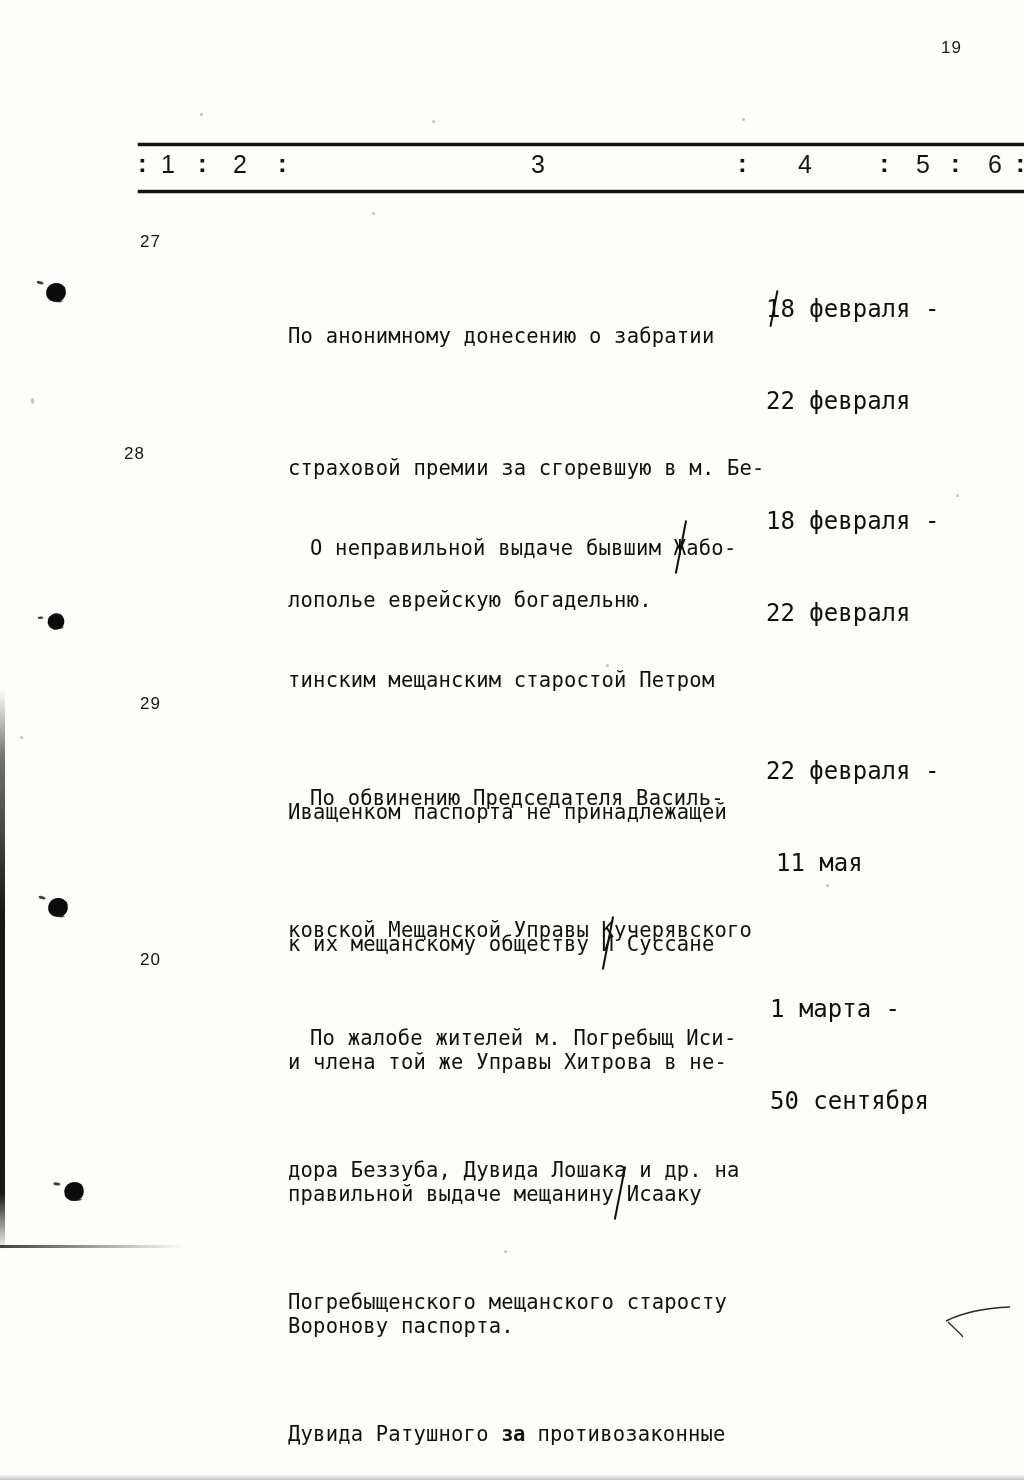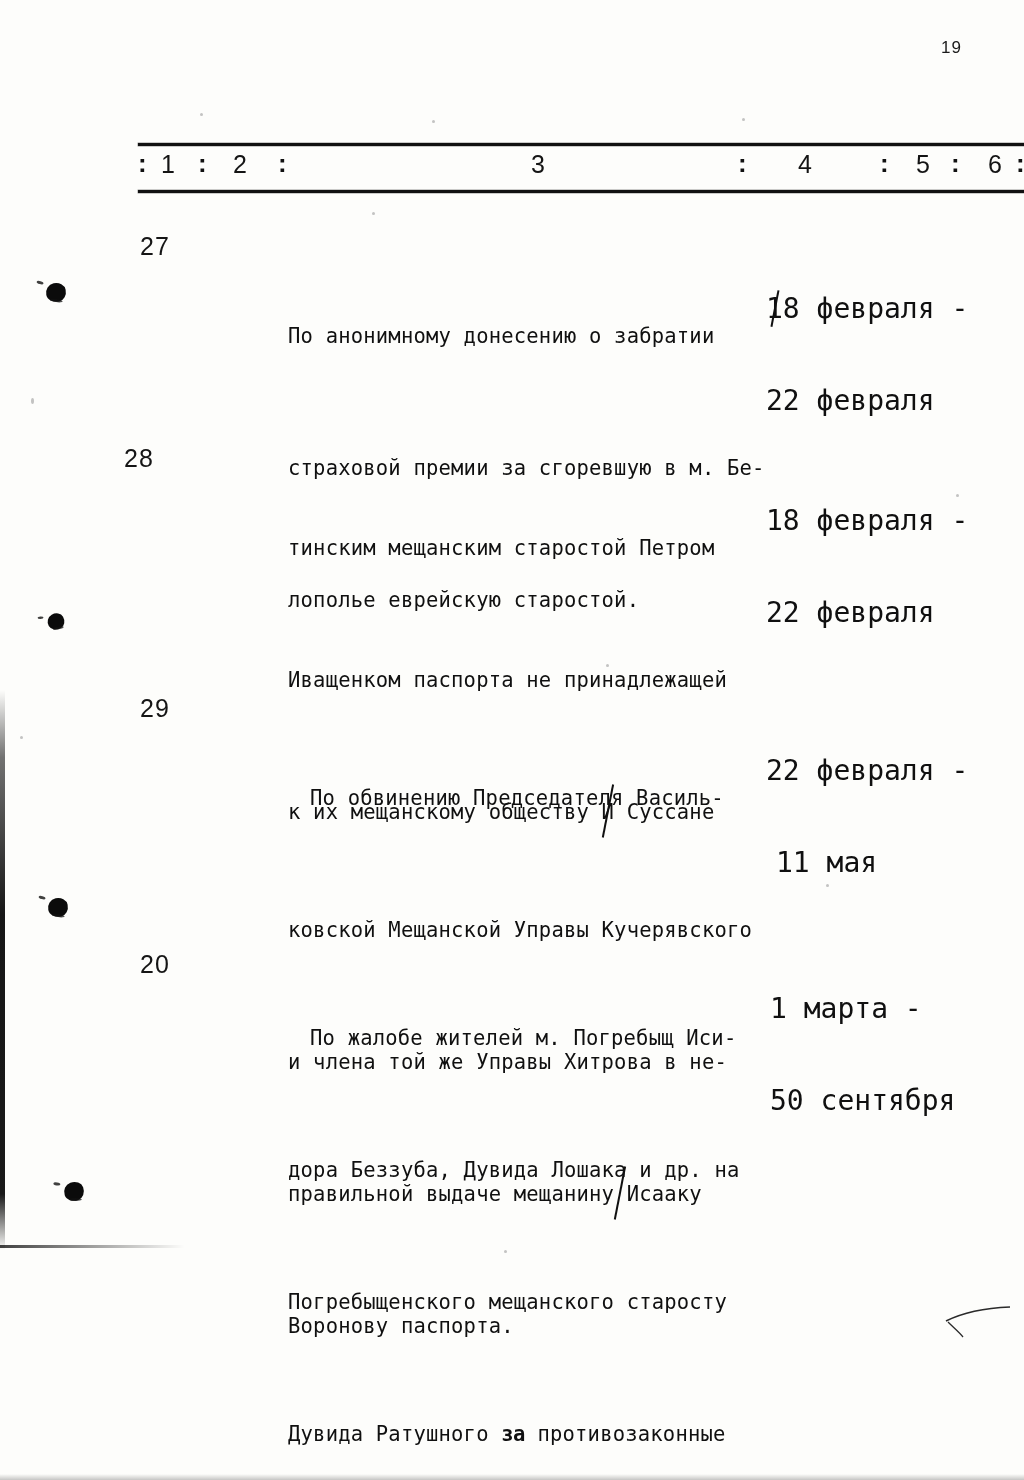--- a/index.html
+++ b/index.html
@@ -35,27 +35,27 @@
     font-family:"Liberation Sans","DejaVu Sans",sans-serif;
     font-size:25px;color:#141414;}
   .hsep{position:absolute;top:2px;
     font-family:"Liberation Sans","DejaVu Sans",sans-serif;
     font-size:26px;font-weight:bold;color:#111;}
 
   
   .entry{position:absolute;left:0;width:1024px;}
   .num{position:absolute;
     font-family:"Liberation Sans","DejaVu Sans",sans-serif;
-    font-size:25px;color:#151515;letter-spacing:1px;text-align:right;}
+    font-size:17px;color:#151515;letter-spacing:1px;text-align:right;}
   .desc{position:absolute;left:288px;width:470px;
     font-size:20.5px;line-height:44px;color:#101010;
     letter-spacing:.2px;white-space:pre-wrap;}
   .desc .ln{display:block;white-space:pre;}
   .dates{position:absolute;left:766px;width:250px;
-    font-size:28px;line-height:30px;color:#101010;white-space:pre;}
+    font-size:24px;line-height:30px;color:#101010;white-space:pre;}
   .dates .d1,.dates .d2{display:block;}
   .dates .d2{margin-top:2px;}
 
   
   .ovr{position:relative;display:inline-block;}
   .ovr::after{content:"";position:absolute;left:46%;top:-14%;
     width:1.6px;height:122%;background:#101010;transform:rotate(11deg);}
   .bolder{font-weight:bold;letter-spacing:-.5px;text-align:center;}
 
   
@@ -100,31 +100,32 @@
       <span class="hsep" style="left:878px">:</span>
     </div>
     <div class="rule bot"></div>
   </div>
 
   <div class="entry" style="top:226px">
     <div class="num" style="left:140px;top:6px">27</div>
     <div class="desc" style="top:0px">
       <span class="ln">По анонимному донесению о забратии</span>
       <span class="ln">страховой премии за сгоревшую в м. Бе-</span>
-      <span class="ln">лополье еврейскую старостой.</span>
+      <span class="ln">лополье еврейскую богадельню.</span>
     </div>
     <div class="dates" style="top:8px">
       <span class="d1"><span class="ovr">1</span>8 февраля -</span>
       <span class="d2">22 февраля</span>
     </div>
   </div>
 
   <div class="entry" style="top:438px">
     <div class="num" style="left:124px;top:6px">28</div>
     <div class="desc" style="top:0px">
+      <span class="ln" style="padding-left:22px">О неправильной выдаче бывшим <span class="ovr">Ж</span>або-</span>
       <span class="ln">тинским мещанским старостой Петром</span>
       <span class="ln">Иващенком паспорта не принадлежащей</span>
       <span class="ln">к их мещанскому обществу <span class="ovr">И</span> Суссане</span>
     </div>
     <div class="dates" style="top:8px">
       <span class="d1">18 февраля -</span>
       <span class="d2">22 февраля</span>
     </div>
   </div>
 

